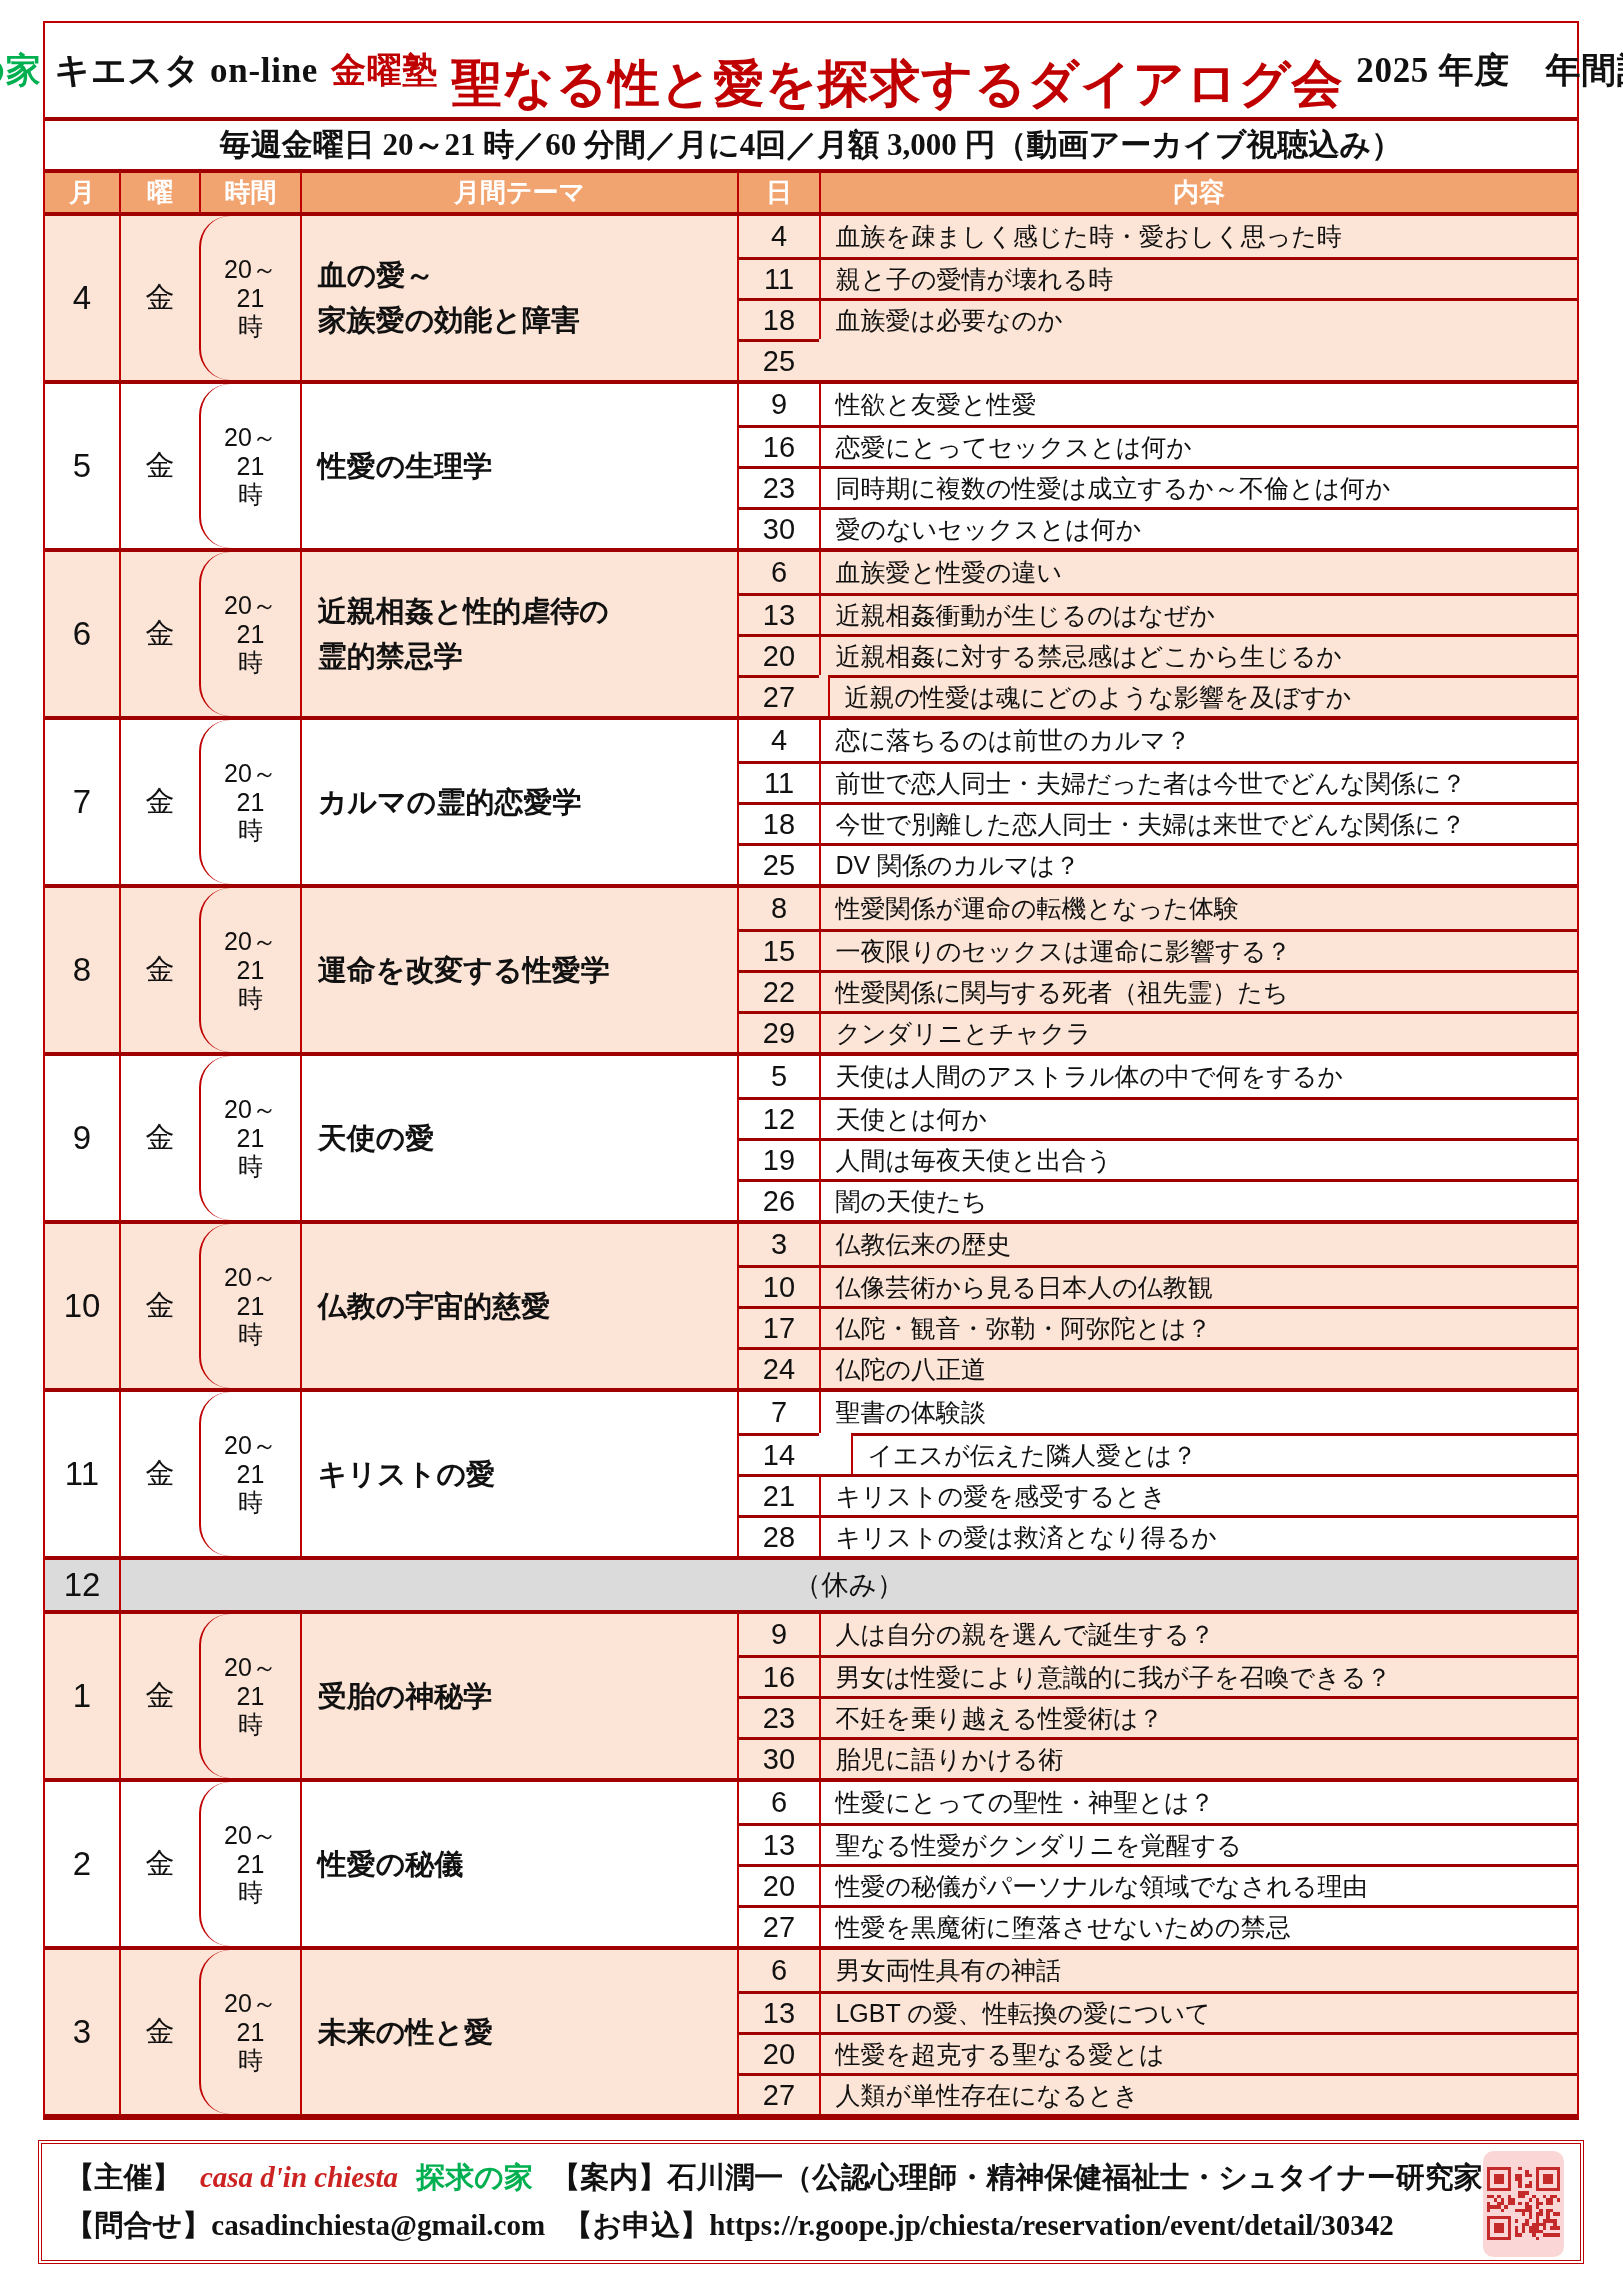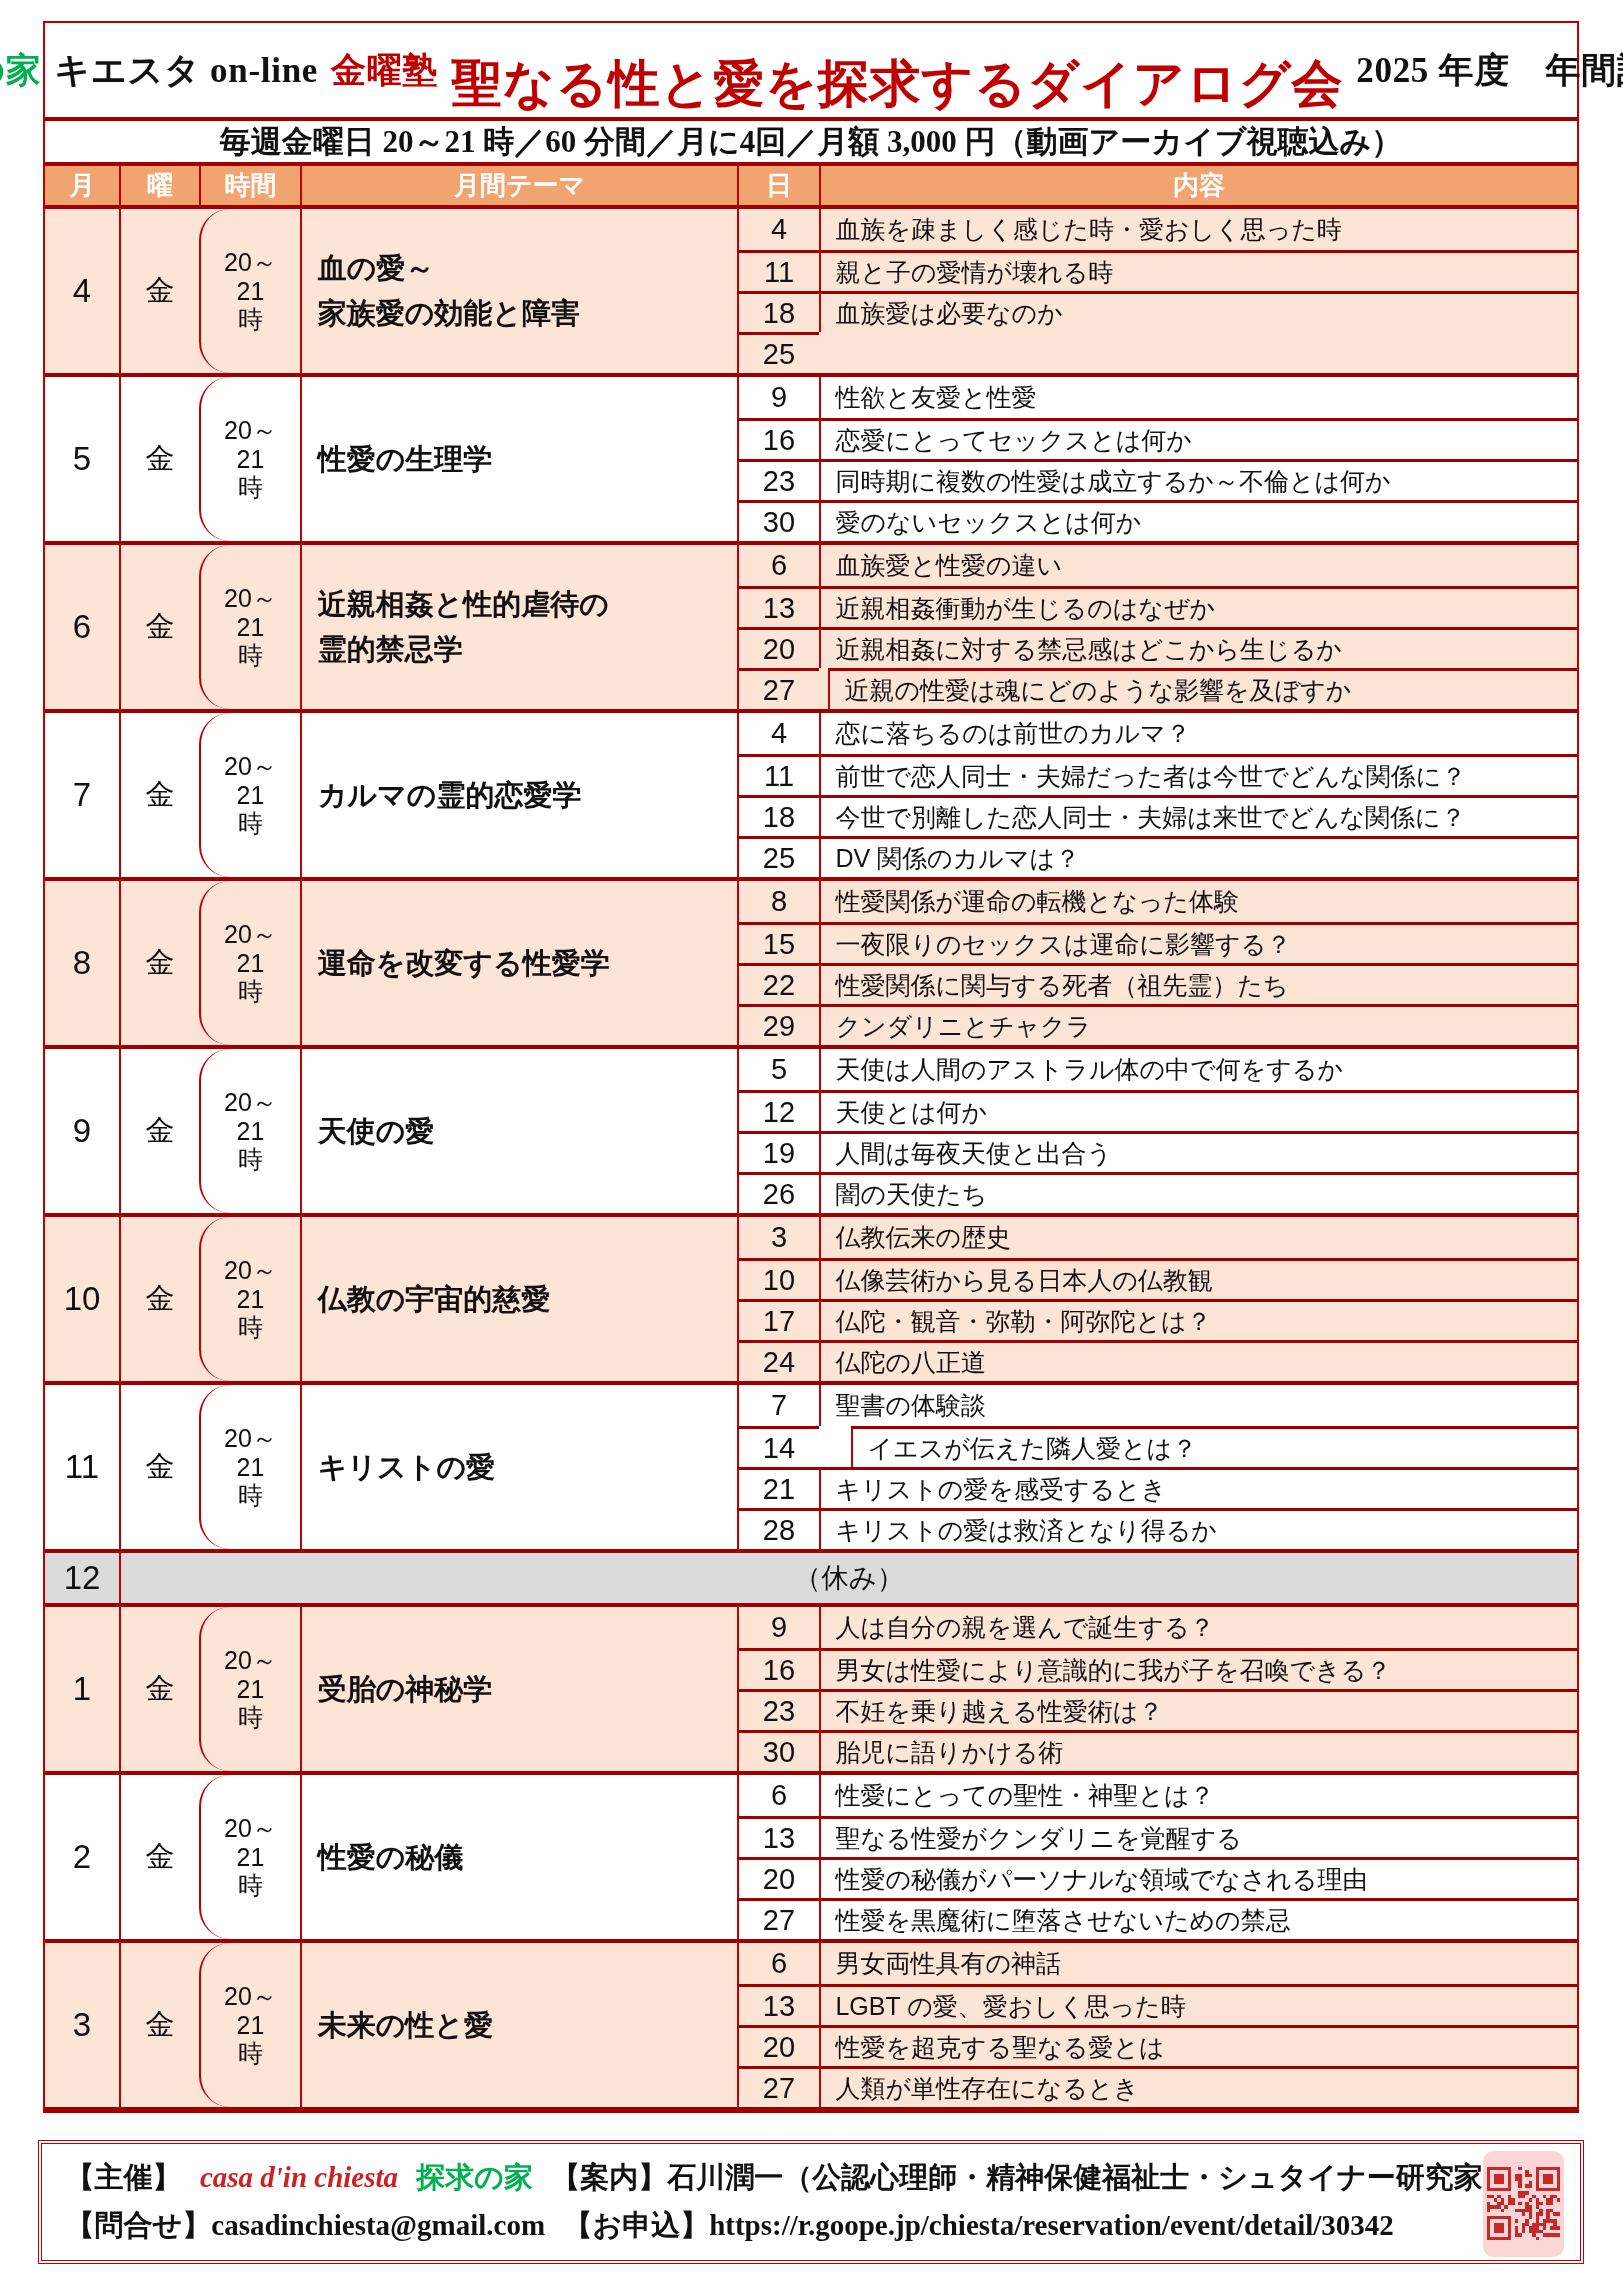--- a/index.html
+++ b/index.html
@@ -25,21 +25,21 @@
     gap: 13px; white-space: nowrap;
     border-bottom: 4.6px solid #A00000;
     font-family: "Liberation Serif", "DejaVu Serif", serif;
     font-weight: bold;
   }
   .title-row .t { font-size: 35px; letter-spacing: 0.7px; }
   .title-row .t-big { font-size: 51px; margin-top: 28px; }
   .t-green { color:#00B050; }
   .t-red { color:#C00000; }
   .subtitle-row {
-    height: 45px;
+    height: 52px;
     display:flex; align-items:center; justify-content:center;
     font-family: "Liberation Serif", "DejaVu Serif", serif;
     font-weight: bold; font-size: 31px;
     border-bottom: 4.6px solid #A00000;
   }
   
   .grid-cols { display:grid; grid-template-columns: 74px 80px 101px 437px 82px 1fr; }
   .header-row { height:39px; background:#F2A470; color:#fff; font-weight:bold; font-size:26px; }
   .header-row .cell { display:flex; align-items:center; justify-content:center; }
   .cell { display:flex; align-items:center; justify-content:center; overflow:hidden; }
@@ -313,21 +313,21 @@
             <span>20～</span>
             <span>21</span>
             <span>時</span>
           </div>
           <div class="cell v theme-cell span4">
             <span>未来の性と愛</span>
           </div>
           <div class="cell v day-cell" style="grid-row: 1;">6</div>
           <div class="cell v content-cell" style="grid-row: 1;">男女両性具有の神話</div>
           <div class="cell v day-cell sep" style="grid-row: 2;">13</div>
-          <div class="cell v content-cell sep" style="grid-row: 2;">LGBT の愛、愛おしく思った時</div>
+          <div class="cell v content-cell sep" style="grid-row: 2;">LGBT の愛、性転換の愛について</div>
           <div class="cell v day-cell sep" style="grid-row: 3;">20</div>
           <div class="cell v content-cell sep" style="grid-row: 3;">性愛を超克する聖なる愛とは</div>
           <div class="cell v day-cell sep" style="grid-row: 4;">27</div>
           <div class="cell v content-cell sep" style="grid-row: 4;">人類が単性存在になるとき</div>
         </div>
       </div>
   </div>
 
   <div class="footer">
     <div>

